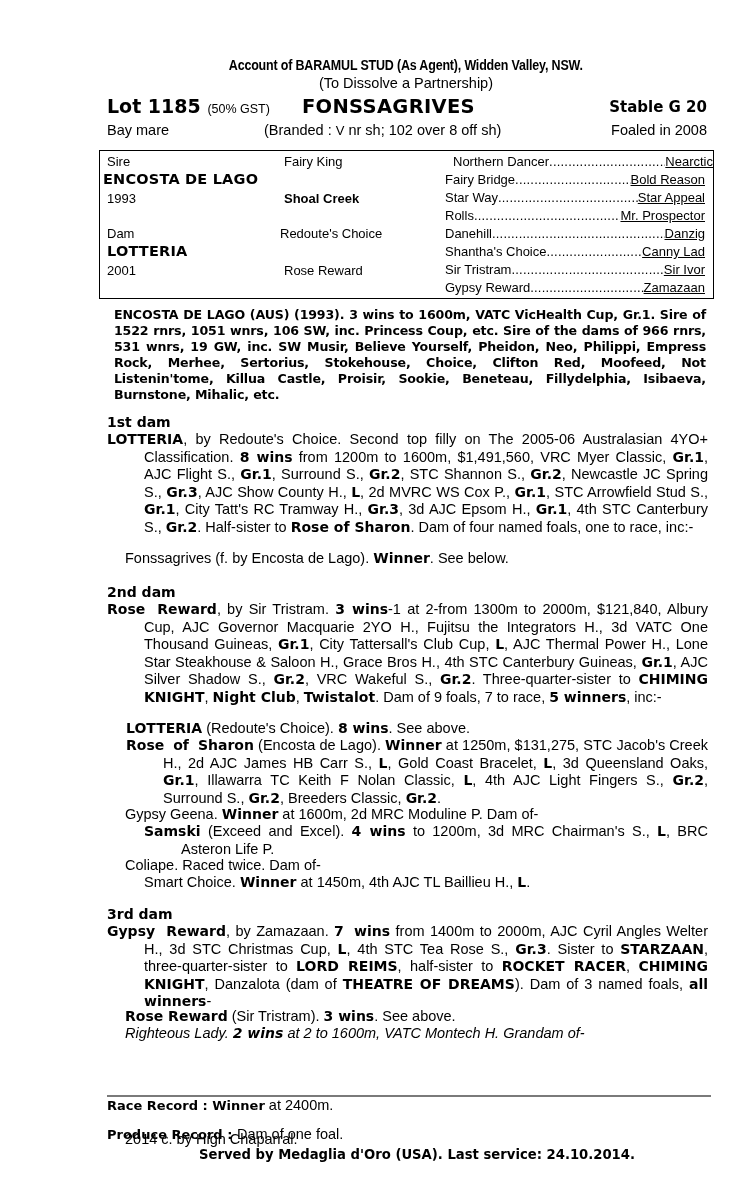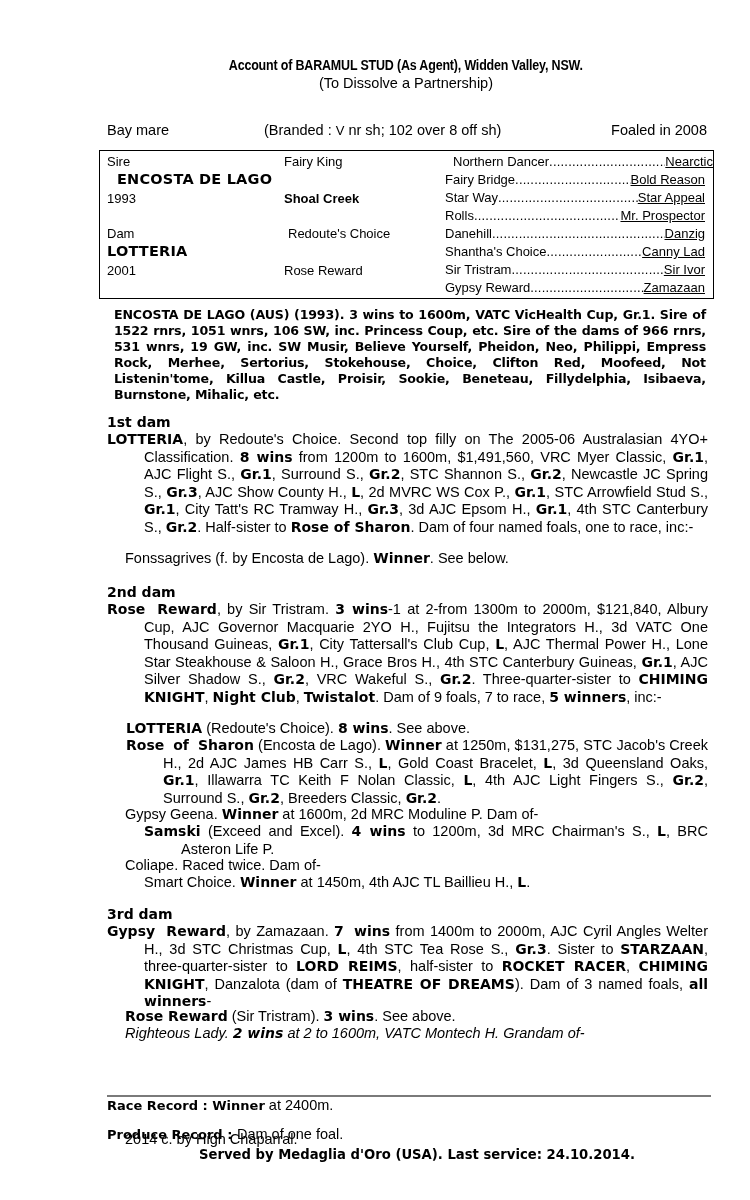--- a/index.html
+++ b/index.html
@@ -46,38 +46,43 @@
   .served { position: absolute; left: 107px; width: 620px; top: 1147px; text-align: center; font-family: "DejaVu Sans", sans-serif; font-weight: bold; font-size: 13.2px; }
 </style>
 </head>
 <body>
 
 <div class="page">
 
   <div class="account"><span>Account of BARAMUL STUD (As Agent), Widden Valley, NSW.</span></div>
   <div class="dissolve">(To Dissolve a Partnership)</div>
 
+  <div class="lotline">
+    <div class="lot"><span>Lot 1185</span> <span class="gst">(50% GST)</span></div>
+    <div class="horse">FONSSAGRIVES</div>
+    <div class="stable">Stable G 20</div>
+  </div>
 
   <div class="subline">
     <div class="sex">Bay mare</div>
     <div class="brand"><span>(Branded : </span><span class="brandmark">V</span><span> nr sh; 102 over 8 off sh)</span></div>
     <div class="foaled">Foaled in 2008</div>
   </div>
 
   <div class="pedbox">
     <div class="ped" style="left:7px;top:2px;">Sire</div>
-    <div class="ped name" style="left:17px;top:20px;">ENCOSTA DE LAGO</div>
+    <div class="ped name" style="left:3px;top:20px;">ENCOSTA DE LAGO</div>
     <div class="ped" style="left:7px;top:39px;">1993</div>
     <div class="ped" style="left:184px;top:2px;">Fairy King</div>
     <div class="ped" style="left:184px;top:39px;font-weight:bold;">Shoal Creek</div>
 
     <div class="ped" style="left:7px;top:74px;">Dam</div>
     <div class="ped name" style="left:7px;top:92px;">LOTTERIA</div>
     <div class="ped" style="left:7px;top:111px;">2001</div>
-    <div class="ped" style="left:188px;top:74px;">Redoute's Choice</div>
+    <div class="ped" style="left:180px;top:74px;">Redoute's Choice</div>
     <div class="ped" style="left:184px;top:111px;">Rose Reward</div>
 
     <div class="ped-r" style="top:2px;margin-left:8px;">
         <span class="l">Northern Dancer</span>
         <span class="dots"></span>
         <span class="rr">Nearctic</span>
       </div>
     <div class="ped-r" style="top:20px;">
         <span class="l">Fairy Bridge </span>
         <span class="dots"></span>

